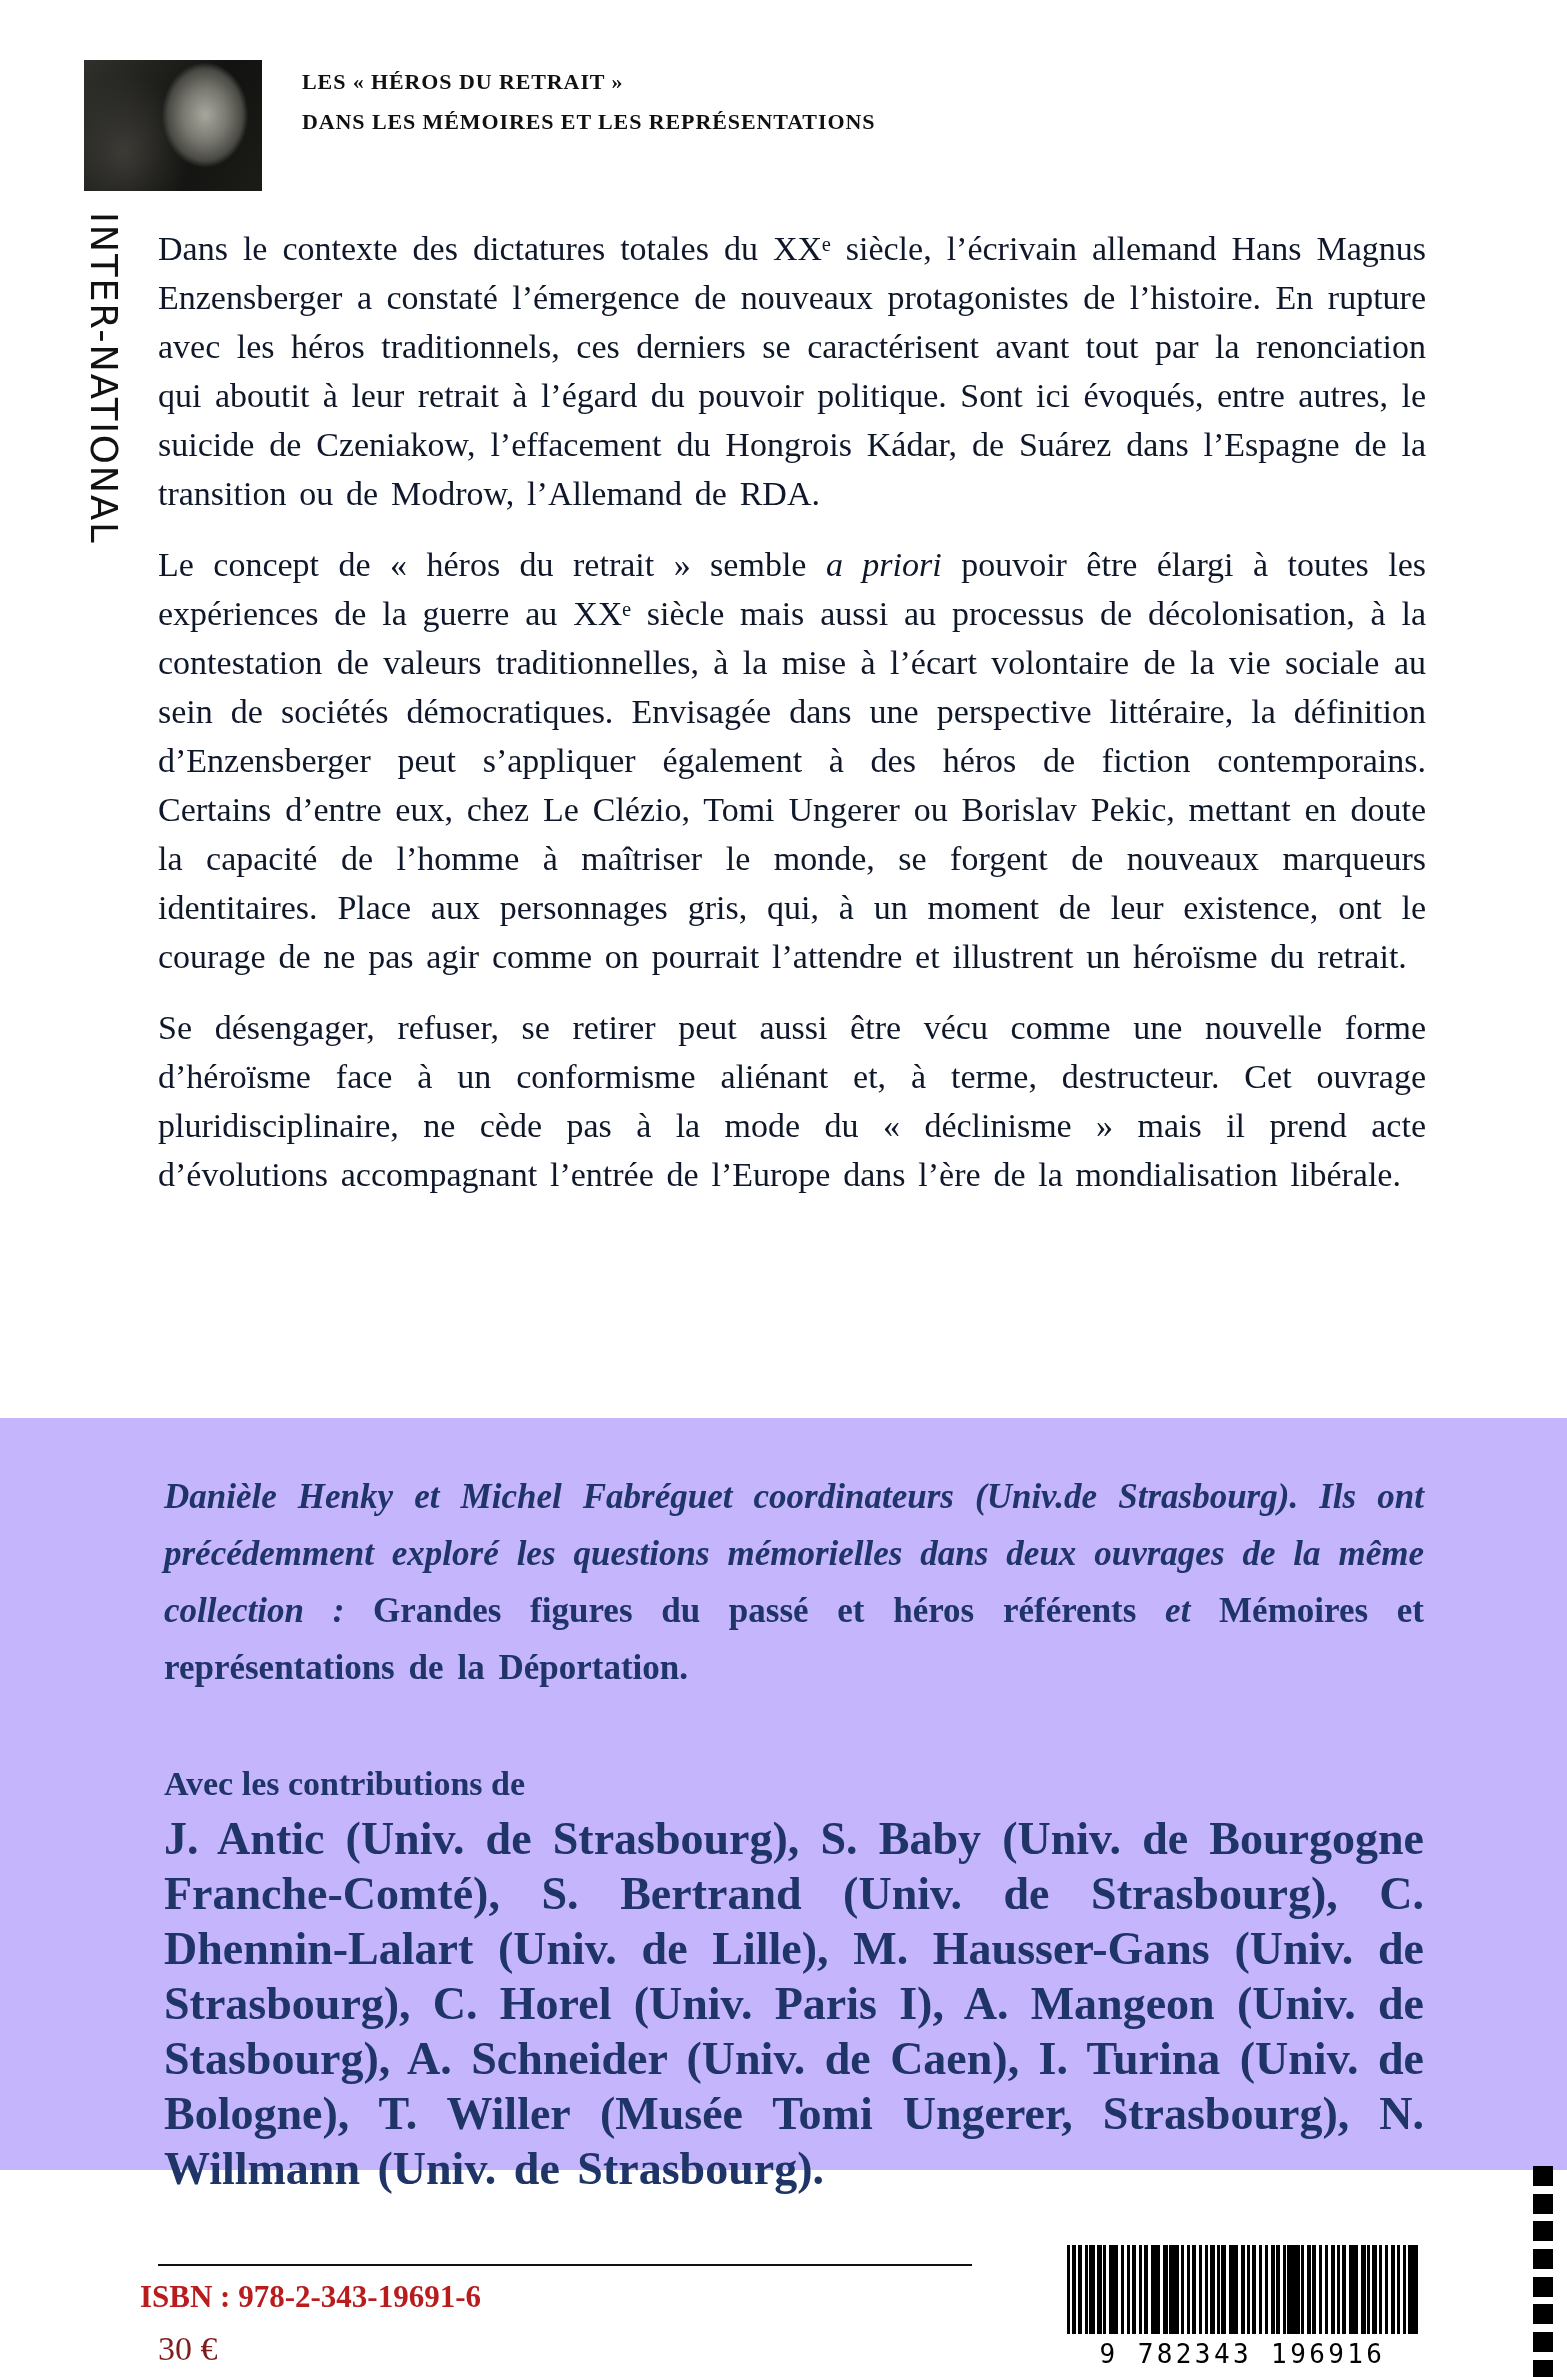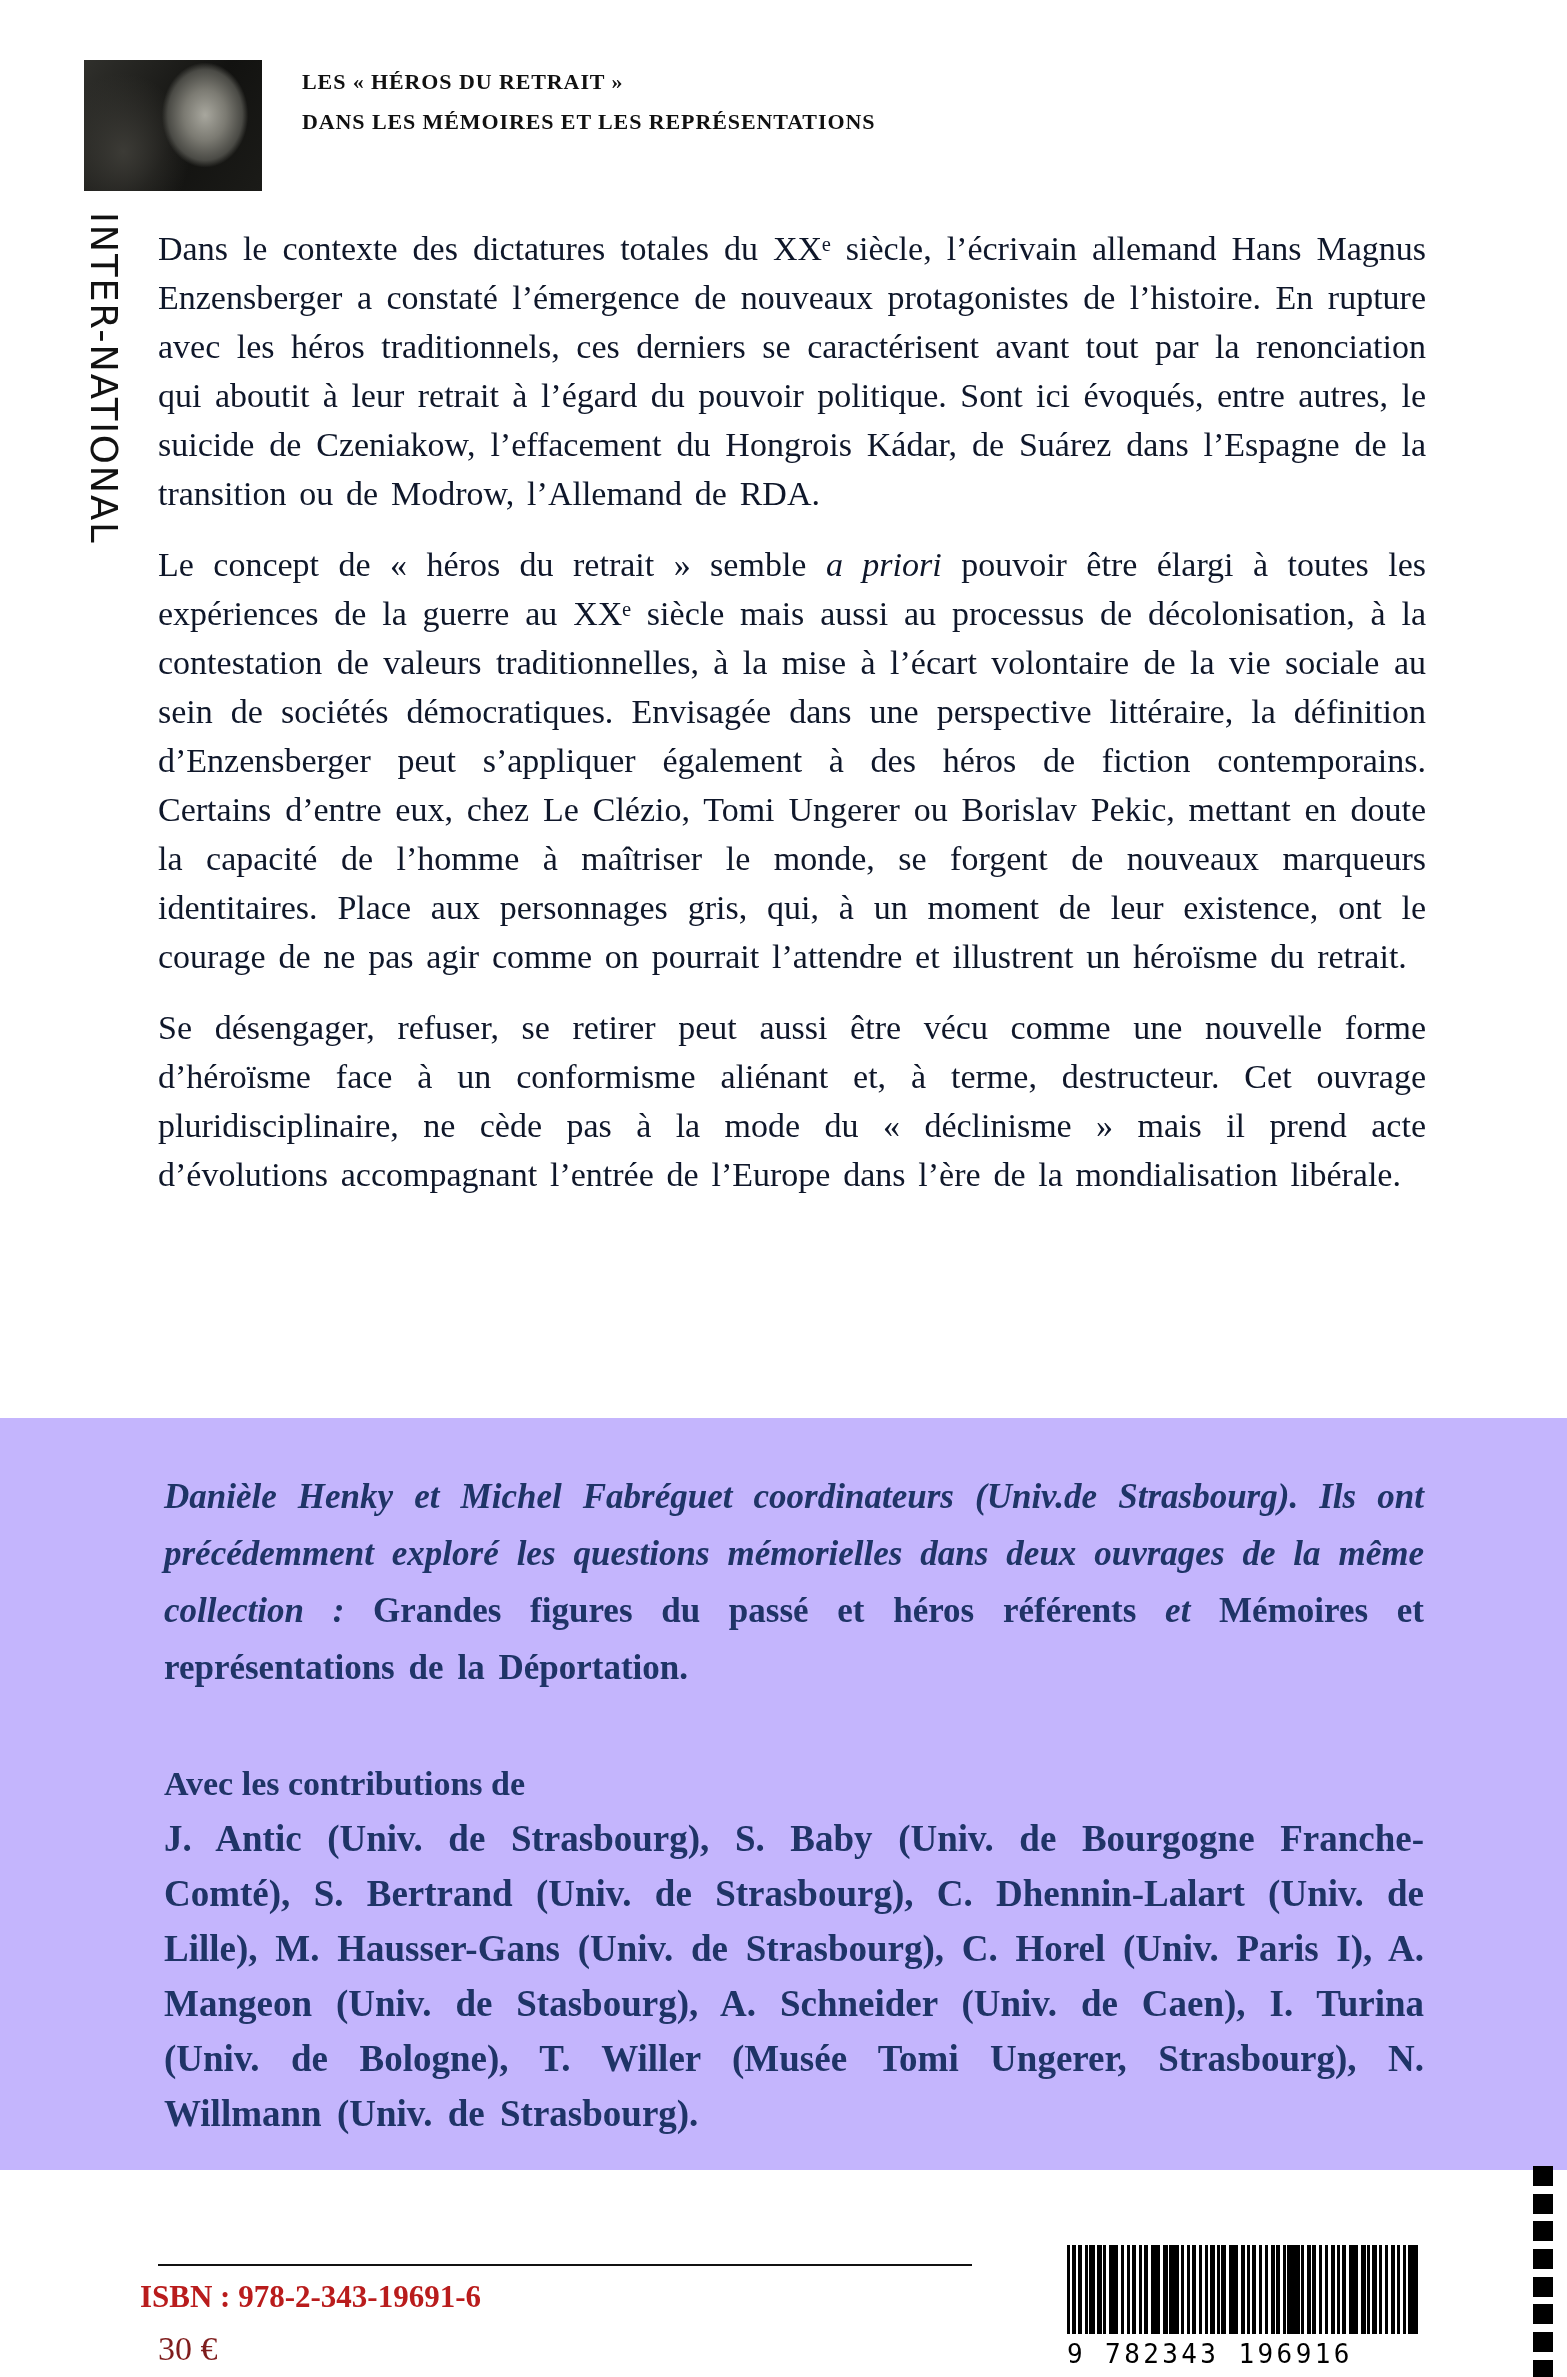--- a/index.html
+++ b/index.html
@@ -46,38 +46,38 @@
   }
   .band-inner { padding: 50px 144px 0 164px; }
   .bio {
     margin: 0; font-size: 35px; line-height: 57px;
     font-weight: bold; font-style: italic;
     text-align: justify; word-spacing: 5.1px;
   }
   .bio .roman { font-style: normal; }
   .contrib-heading { margin: 60px 0 0 0; font-size: 34px; font-weight: bold; line-height: 55px; font-style: normal; }
   .contributors {
-    margin: 0; font-size: 37px; line-height: 55px; font-weight: bold;
+    margin: 0; font-size: 46px; line-height: 55px; font-weight: bold;
     text-align: justify; word-spacing: 6px;
   }
   
   .credit { position: absolute; left: 158px; top: 2186px; font-size: 24px; line-height: 34px; color: #111; margin: 0; }
   .rule { position: absolute; left: 158px; top: 2264px; width: 814px; height: 1.7px; background: #111; }
   .isbn { position: absolute; left: 140px; top: 2279px; font-size: 31px; font-weight: bold; color: #b91c1c; margin: 0; }
   .price { position: absolute; left: 158px; top: 2330px; font-size: 34px; color: #7f1d1d; margin: 0; }
   .barcode { position: absolute; left: 1067px; top: 2245px; width: 351px; }
   .bars {
     height: 89px; background-color: #fff;
     background-image:
       repeating-linear-gradient(90deg, #000 0 2.6px, rgba(0,0,0,0) 2.6px 6px),
       repeating-linear-gradient(90deg, #000 0 1.7px, rgba(0,0,0,0) 1.7px 11px),
       repeating-linear-gradient(90deg, rgba(0,0,0,0) 0 5.1px, #000 5.1px 7.7px, rgba(0,0,0,0) 7.7px 20px);
   }
   .barcode .digits {
-    margin-top: 5.1px; 
+    margin-top: 5.1px; text-align: center;
     font-family: "DejaVu Sans Mono", "Liberation Mono", monospace;
     font-size: 26px; letter-spacing: 3.4px; color: #000;
   }
   
   .edge-squares { position: absolute; right: 15.4px; top: 2166px; display: flex; flex-direction: column; gap: 7.7px; }
   .edge-squares .sq { width: 20px; height: 20px; background: #000; }
 </style>
 </head>
 <body>
 

